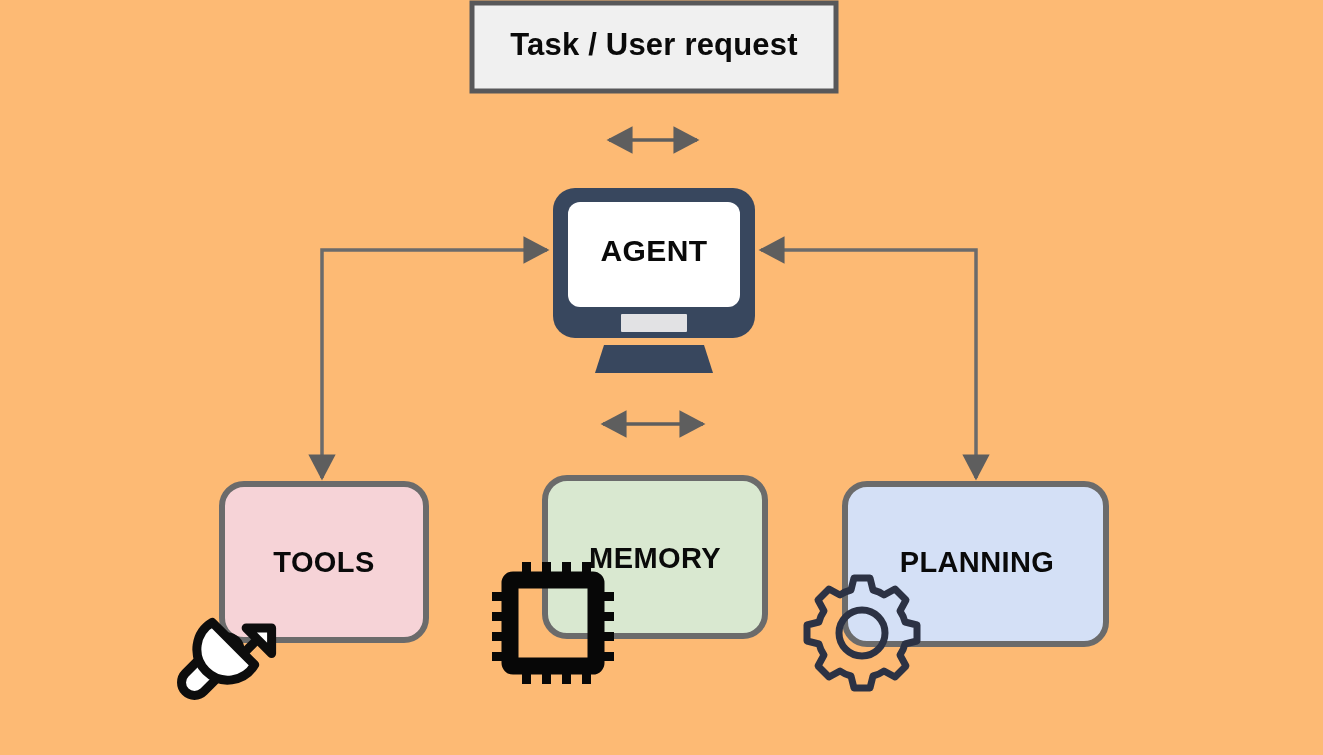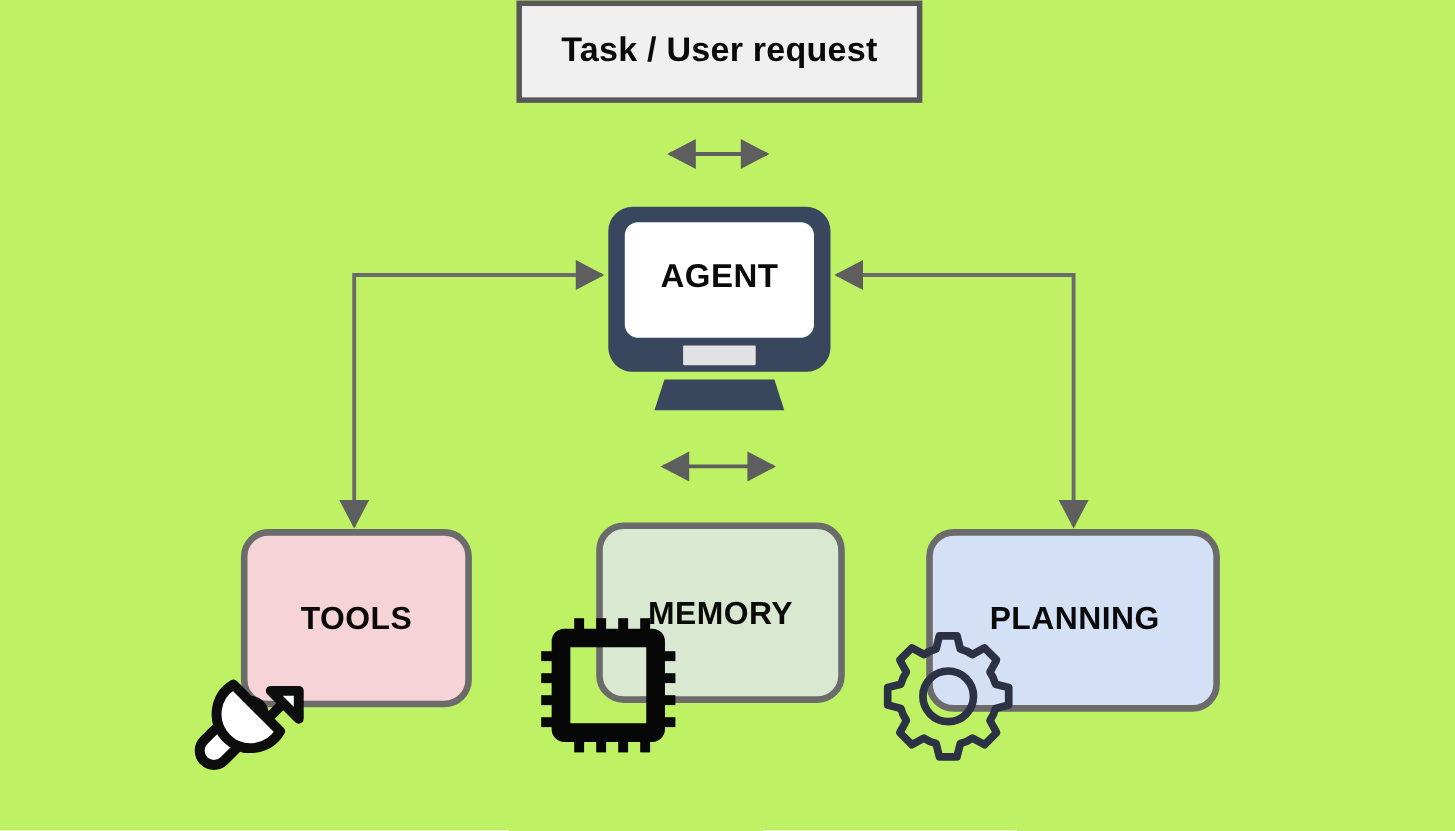--- a/index.html
+++ b/index.html
@@ -7,21 +7,21 @@
     padding: 0;
     background: #ffffff;
   }
   body {
     font-family: "Liberation Sans", sans-serif;
   }
   #canvas {
     position: relative;
     width: 1323px;
     height: 755px;
-    background: #bef264;
+    background: #fdba74;
     overflow: hidden;
   }
   #diagram-svg {
     position: absolute;
     left: 0;
     top: 0;
     width: 1323px;
     height: 755px;
   }
   .node-label {

